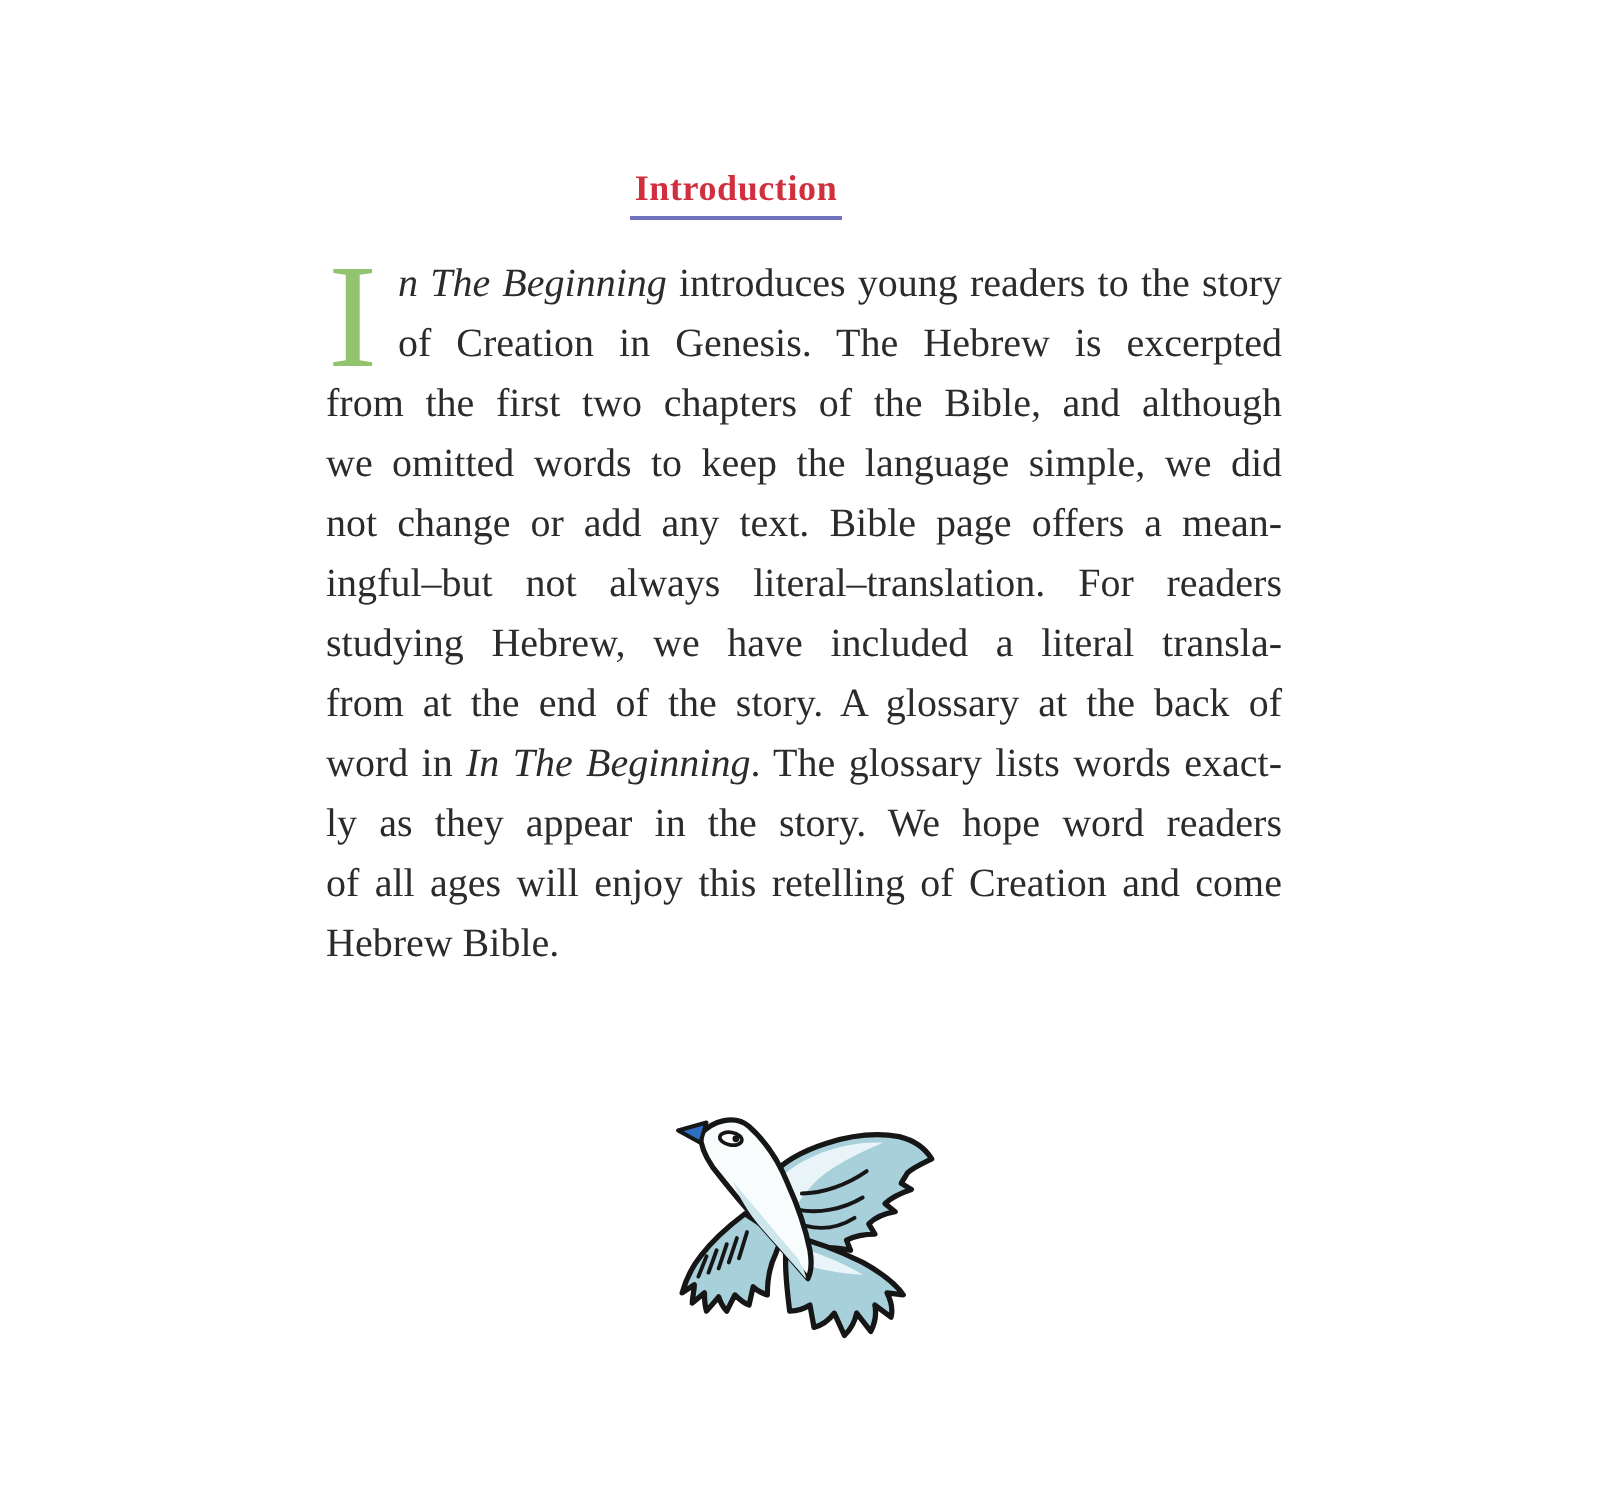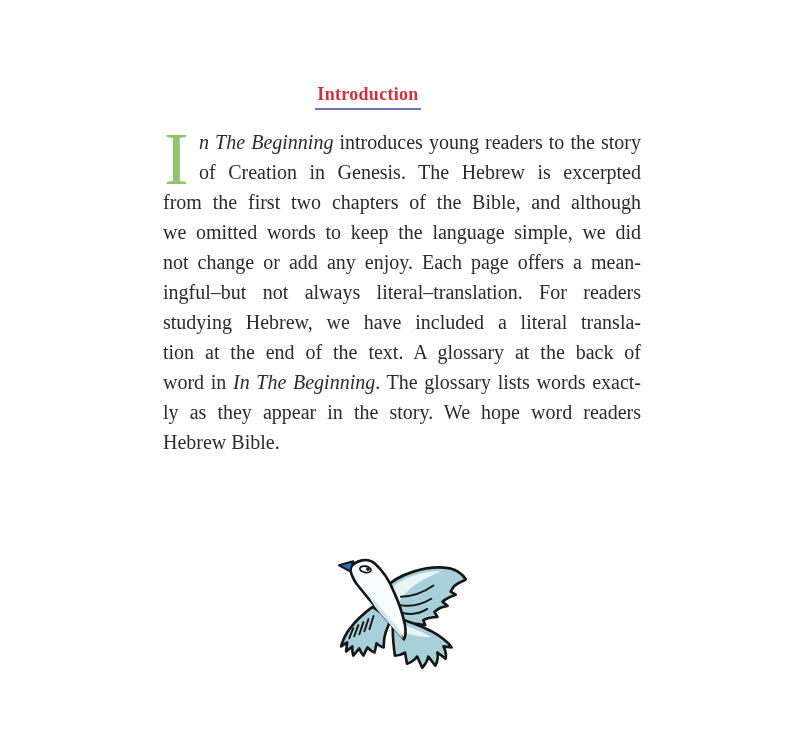--- a/index.html
+++ b/index.html
@@ -98,26 +98,27 @@
     <span class="heading-text">Introduction</span>
   </header>
 
   <section class="paragraph">
     <span class="drop-cap">I</span>
     <div class="lines">
         <div class="text-line indent"><span class="italic">n The Beginning</span><span> introduces young readers to the story</span></div>
         <div class="text-line indent"><span>of Creation in Genesis. The Hebrew is excerpted</span></div>
         <div class="text-line"><span>from the first two chapters of the Bible, and although</span></div>
         <div class="text-line"><span>we omitted words to keep the language simple, we did</span></div>
-        <div class="text-line"><span>not change or add any enjoy. Each page offers a mean-</span></div>
+        <div class="text-line"><span>not change or add any text. Bible page offers a mean-</span></div>
         <div class="text-line"><span>ingful–but not always literal–translation. For readers</span></div>
         <div class="text-line"><span>studying Hebrew, we have included a literal transla-</span></div>
-        <div class="text-line"><span>tion at the end of the text. A glossary at the back of</span></div>
+        <div class="text-line"><span>from at the end of the story. A glossary at the back of</span></div>
         <div class="text-line"><span>word in </span><span class="italic">In The Beginning</span><span>. The glossary lists words exact-</span></div>
         <div class="text-line"><span>ly as they appear in the story. We hope word readers</span></div>
+        <div class="text-line"><span>of all ages will enjoy this retelling of Creation and come</span></div>
         <div class="text-line last"><span>Hebrew Bible.</span></div>
       </div>
   </section>
 
   <figure class="illustration">
     <svg class="bird-svg" viewBox="0 0 140 118" xmlns="http://www.w3.org/2000/svg">
 
       <path class="outlined wing" d="M48,32 C60,18 90,8 112,12 C120,14 125,18 128,23
            C124,25 119,27 116,30 C115,32 114,33 113,35
            L118,38 C112,40 108,42 105,45 L110,49

